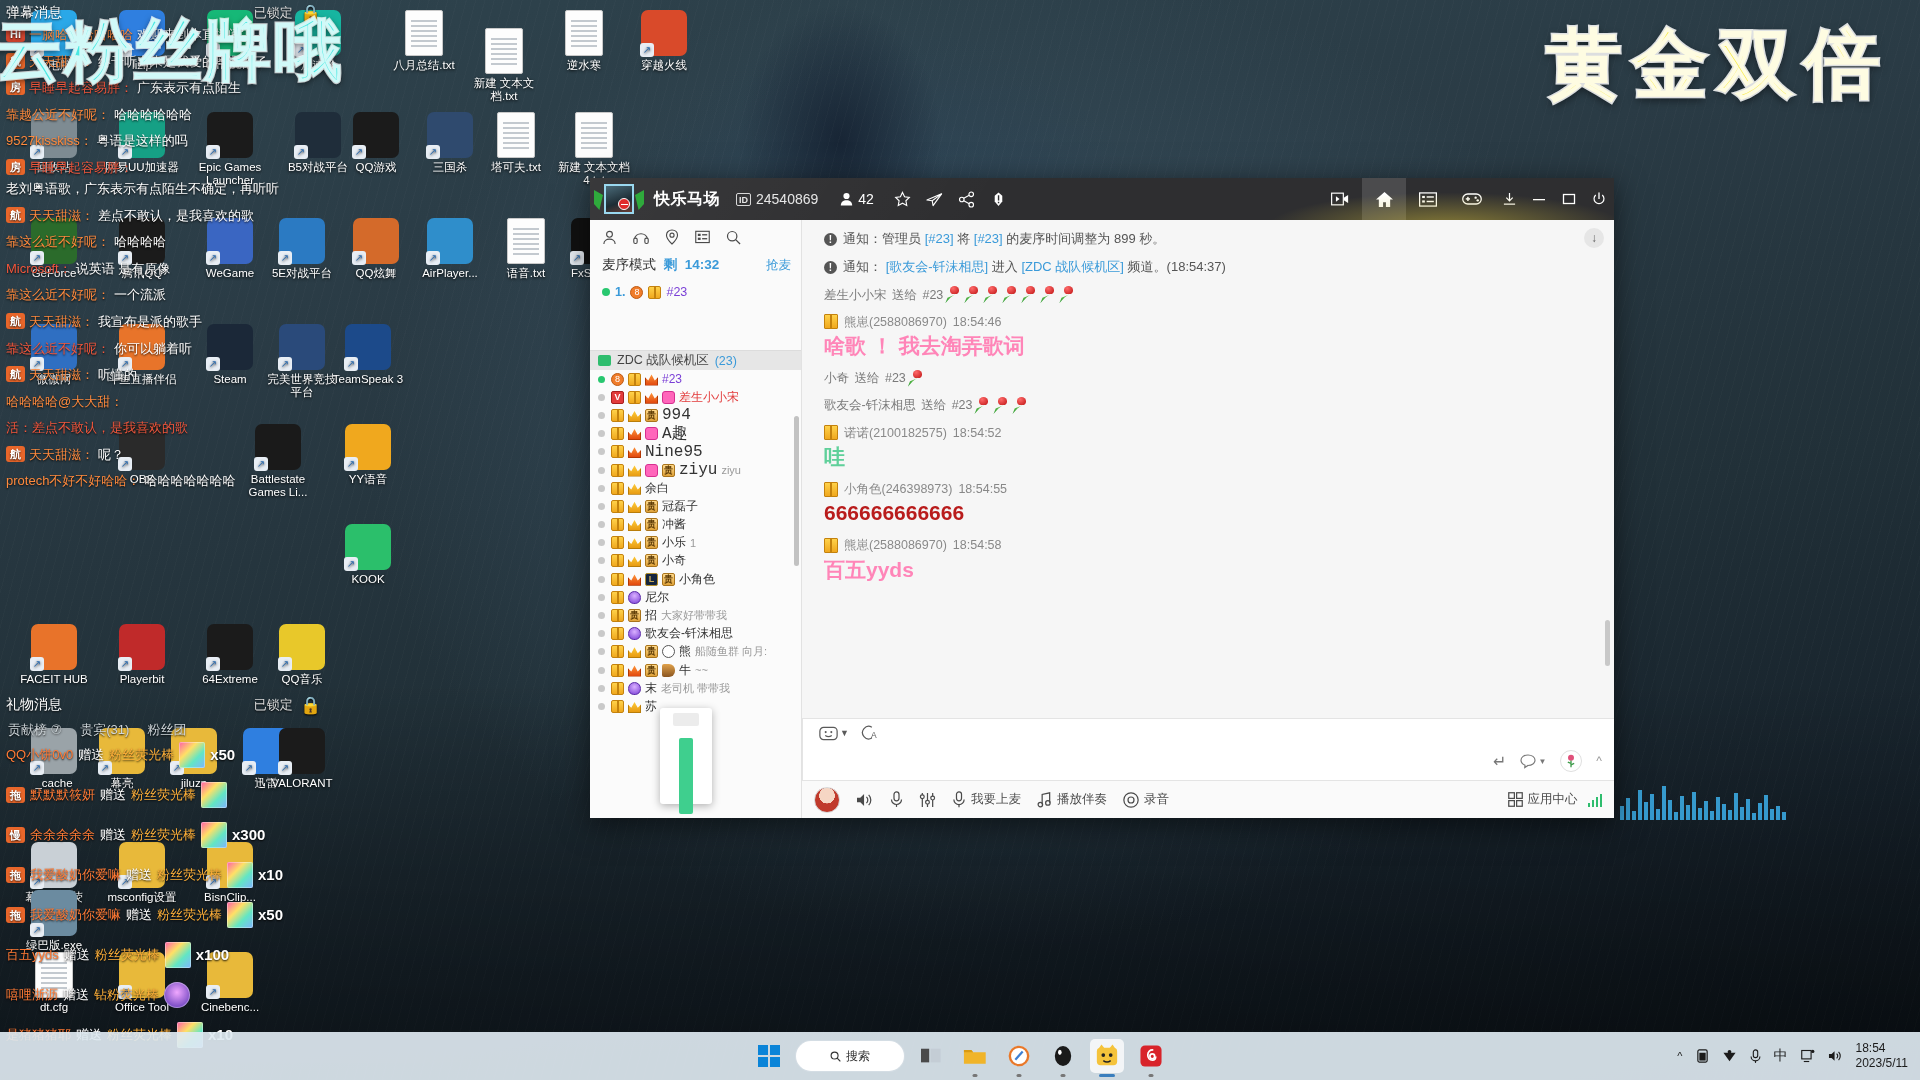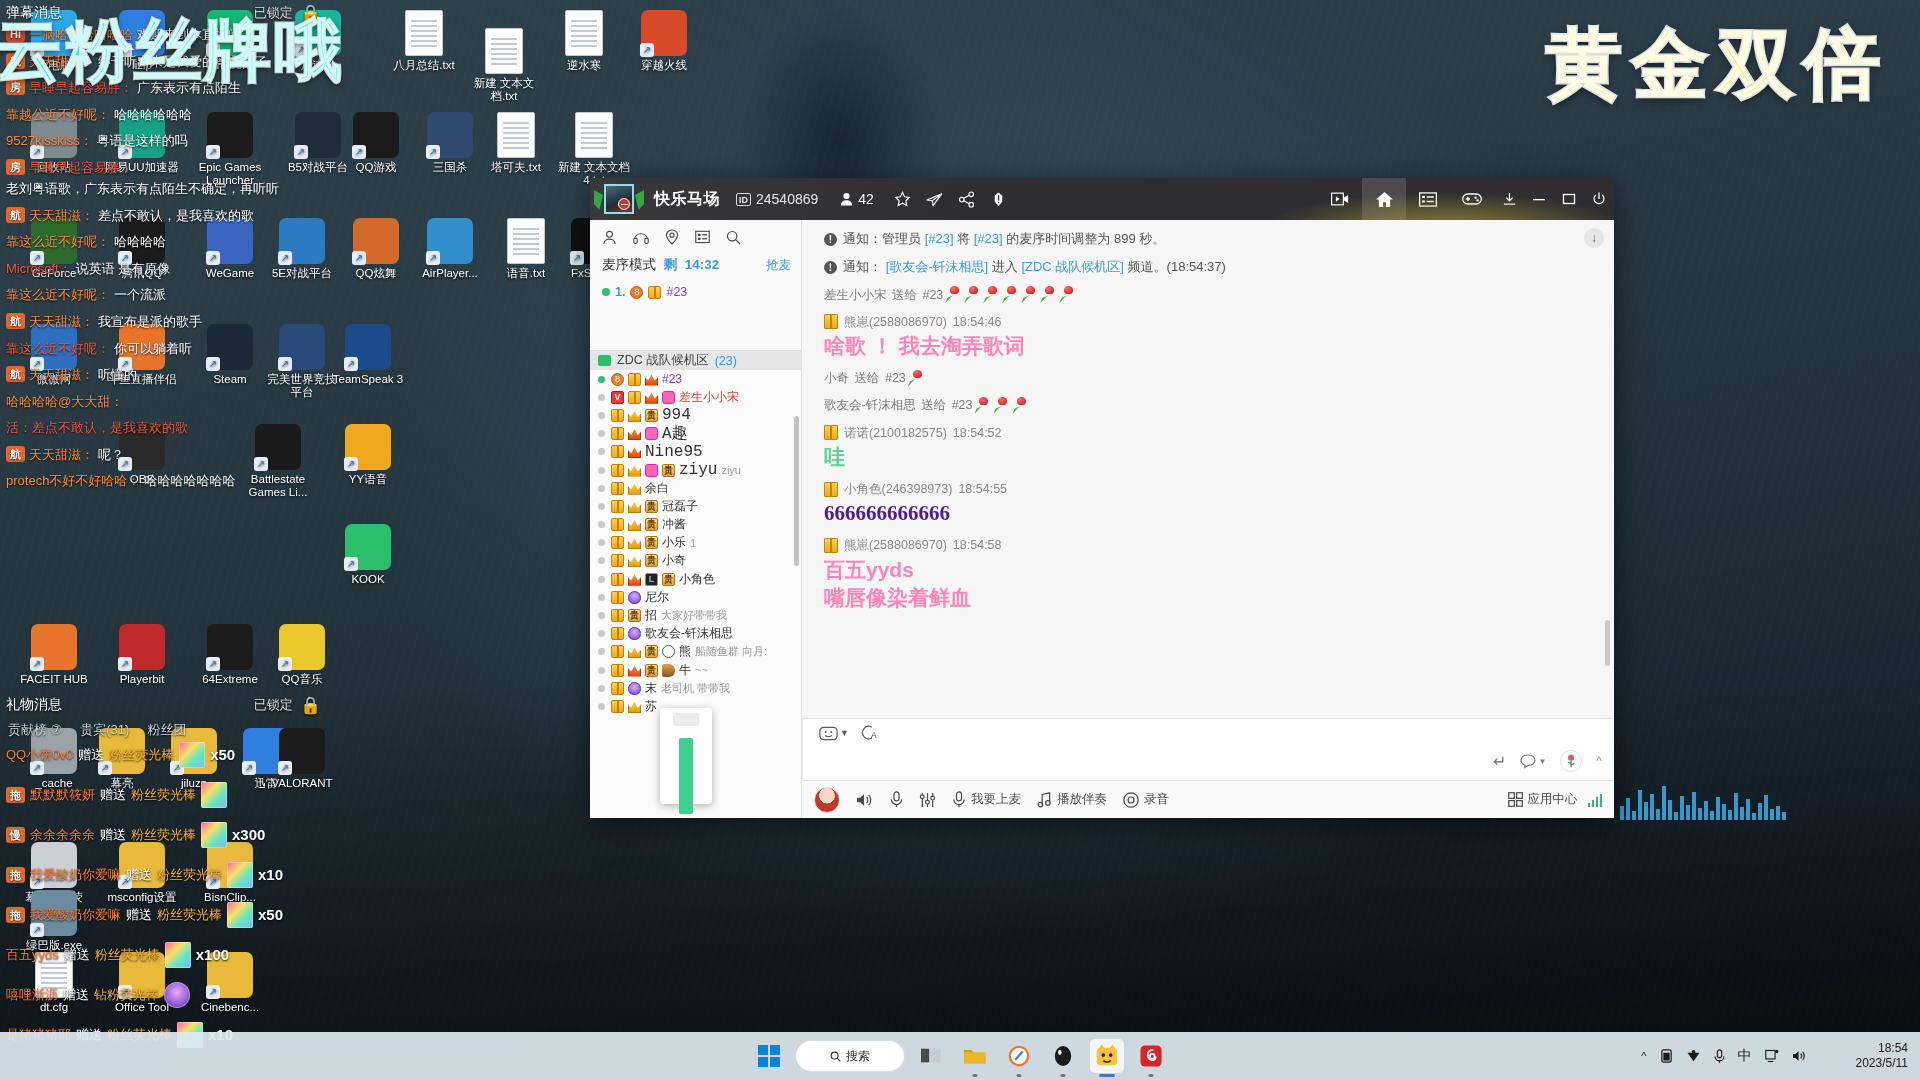--- a/index.html
+++ b/index.html
@@ -274,21 +274,21 @@
   .sender{display:flex;align-items:center;gap:6px;font-size:12.5px;color:#888;margin-bottom:1px;}
   .sender .gico{
     width:14px;height:15px;background:linear-gradient(#ffd24a,#f0a81e);border:1px solid #c4820d;
     border-radius:1px;position:relative;flex:none;
   }
   .sender .gico:after{content:"";position:absolute;left:50%;top:0;width:2px;height:100%;background:#c4820d;transform:translateX(-50%);}
   .sender .nm{color:#8a8a8a;}
   .bigtext{font-size:21px;font-weight:bold;line-height:1.35;}
   .c-pink{color:#ff85b8;}
   .c-green{color:#5fd09a;}
-  .c-teal{color:#4c1d95;font-family:Liberation Serif, serif;}
+  .c-teal{color:#b91c1c;}
   .chat-scroll{position:absolute;right:4px;top:400px;width:5px;height:46px;background:#c8c8c8;border-radius:3px;}
   .scroll-down{
     position:absolute;right:10px;top:8px;width:20px;height:20px;border-radius:50%;
     background:#e6e6e6;color:#666;font-size:12px;display:flex;align-items:center;justify-content:center;
   }
 
   .composer{
     height:62px;background:#fff;border-top:1px solid #e4e4e4;border-left:1px solid #e4e4e4;
     flex:none;position:relative;margin:0 0 0 0;
   }
@@ -327,21 +327,21 @@
   .win-logo i{background:#0a84d8;display:block;}
   .searchbox{
     width:108px;height:30px;border-radius:15px;background:#fff;display:flex;align-items:center;
     justify-content:center;gap:5px;font-size:12px;color:#333;box-shadow:0 0 0 1px #d4dde4;
   }
   .tb-app{width:34px;height:34px;border-radius:5px;display:flex;align-items:center;justify-content:center;position:relative;}
   .tb-app.run:after{content:"";position:absolute;bottom:-4px;left:50%;transform:translateX(-50%);width:5px;height:3px;border-radius:2px;background:#777;}
   .tb-app.active{background:rgba(255,255,255,.75);}
   .tb-app.active:after{content:"";position:absolute;bottom:-4px;left:50%;transform:translateX(-50%);width:16px;height:3px;border-radius:2px;background:#3a7ebd;}
   .tray{position:absolute;right:12px;display:flex;align-items:center;gap:13px;font-size:12px;color:#1b1b1b;}
-  .clock{text-align:right;line-height:1.22;font-size:12px;margin-left:36px;}
+  .clock{text-align:left;line-height:1.22;font-size:12px;}
 </style>
 </head>
 <body>
 
 <div id="desktop">
   <div class="figure"></div>
   <div class="rain"></div>
   <div class="darkbottom"></div>
 </div>
 
@@ -1260,21 +1260,20 @@
               </div>
               <div class="bigtext c-teal">666666666666</div>
             </div>
             <div class="msg">
               <div class="sender">
                 <span class="gico"></span>
                 <span class="nm">熊崽(2588086970)</span>
                 <span>18:54:58</span>
               </div>
               <div class="bigtext c-pink">百五yyds</div>
-              <div class="bigtext c-pink">嘴唇像染着鲜血</div>
             </div>
           </div>
         <div class="chat-scroll"></div>
         <div class="scroll-down">↓</div>
       </div>
 
       <div class="composer">
         <div class="comp-tools">
           <span style="display:flex;align-items:center;gap:2px;">
             <svg width="19" height="15" viewBox="0 0 20 16">

